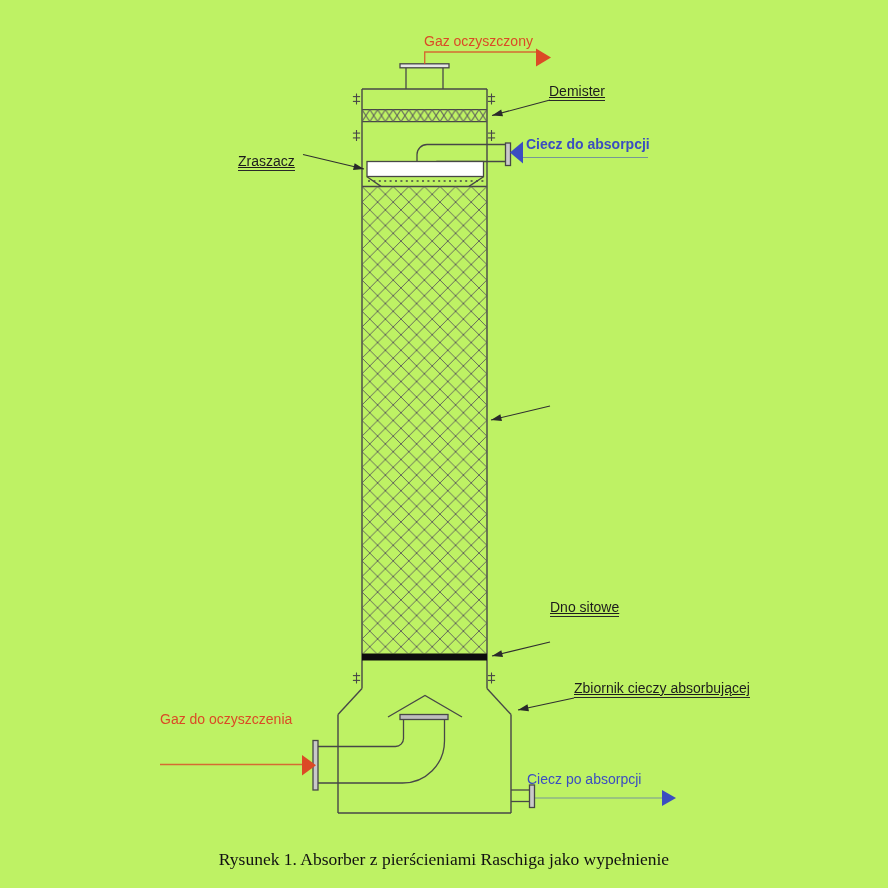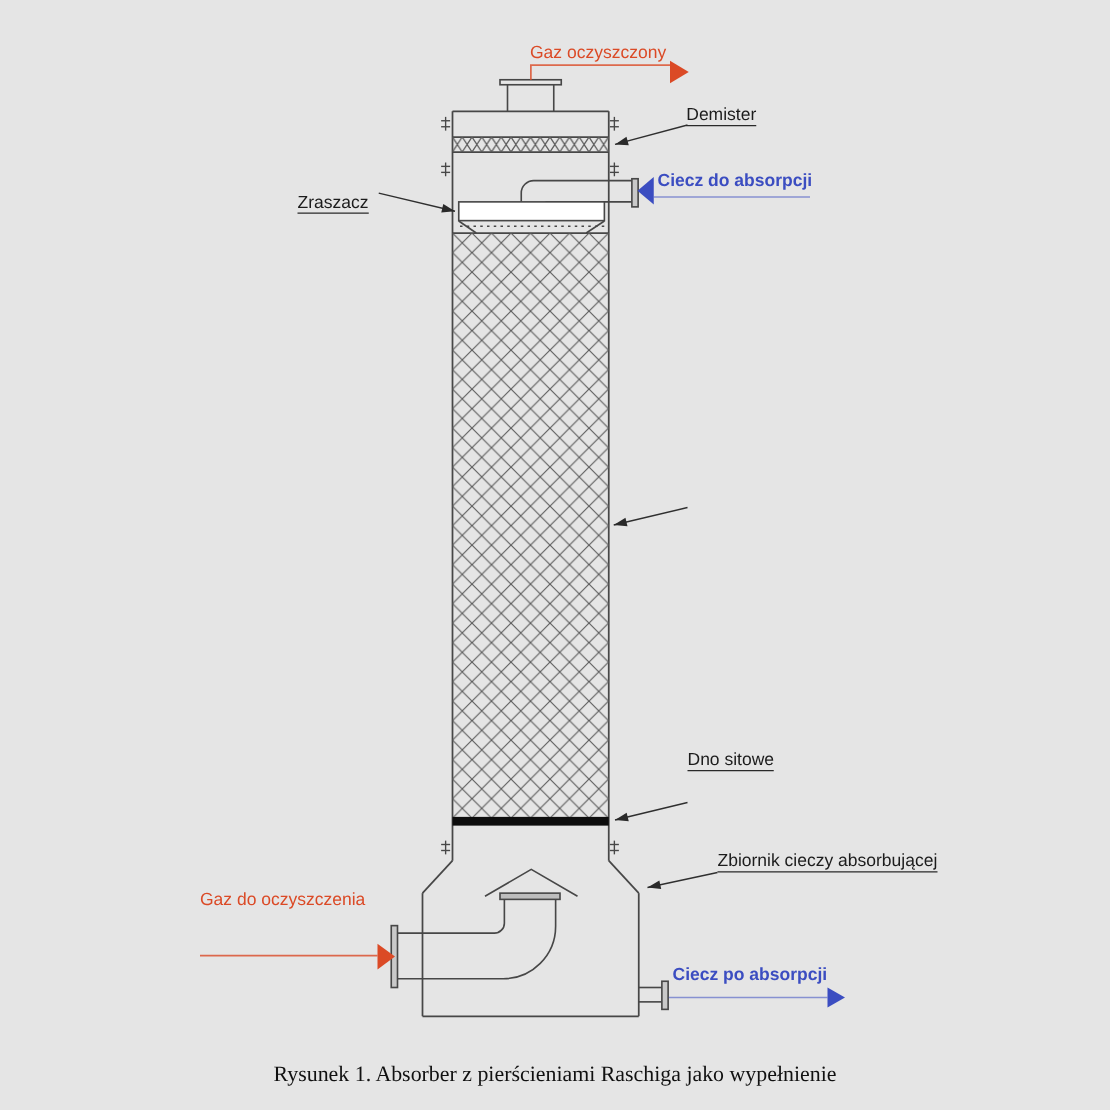--- a/index.html
+++ b/index.html
@@ -1,25 +1,25 @@
 <!DOCTYPE html>
 <html><head>
 <meta charset="utf-8">
 <style>
   html,body{margin:0;padding:0;background:#ffffff;}
   .stage{
-    position:relative;width:888px;height:888px;background:#e5e5e5;
+    position:relative;width:888px;height:888px;background:#bef264;
     font-family:"Liberation Sans",sans-serif;overflow:hidden;
   }
   .stage svg{position:absolute;left:0;top:0;}
   .lbl{
     position:absolute;font-size:14px;line-height:15px;white-space:nowrap;
     color:#1c1c1c;
   }
-  .lbl.u{border-bottom:1.3px solid #2a2a2a;padding-bottom:1px;}
+  .lbl.u{border-bottom:1.3px solid #2a2a2a;padding-bottom:1px;text-decoration:underline;}
   .lbl.gas{color:#db4a26;}
   .lbl.liq{color:#3b4dc1;}
   .caption{
     position:absolute;left:0;top:829px;width:888px;text-align:center;
     font-family:"Liberation Serif",serif;font-size:17.5px;color:#111;margin-top:20px;
   }
 </style>
 </head>
 <body>
 
@@ -149,16 +149,16 @@
 
   <div class="lbl liq" style="left:526px;top:137px;font-weight:bold;">Ciecz do absorpcji</div>
 
 
   <div class="lbl u" style="left:550px;top:600px;">Dno sitowe</div>
 
   <div class="lbl u" style="left:574px;top:681px;">Zbiornik cieczy absorbującej</div>
 
   <div class="lbl gas" style="left:160px;top:712px;">Gaz do oczyszczenia</div>
 
-  <div class="lbl liq" style="left:538px;top:772px;font-weight:bold;">Ciecz po absorpcji</div>
+  <div class="lbl liq" style="left:527px;top:772px;">Ciecz po absorpcji</div>
 
   <div class="caption">Rysunek 1. Absorber z pierścieniami Raschiga jako wypełnienie</div>
 </div>
 
 </body></html>

